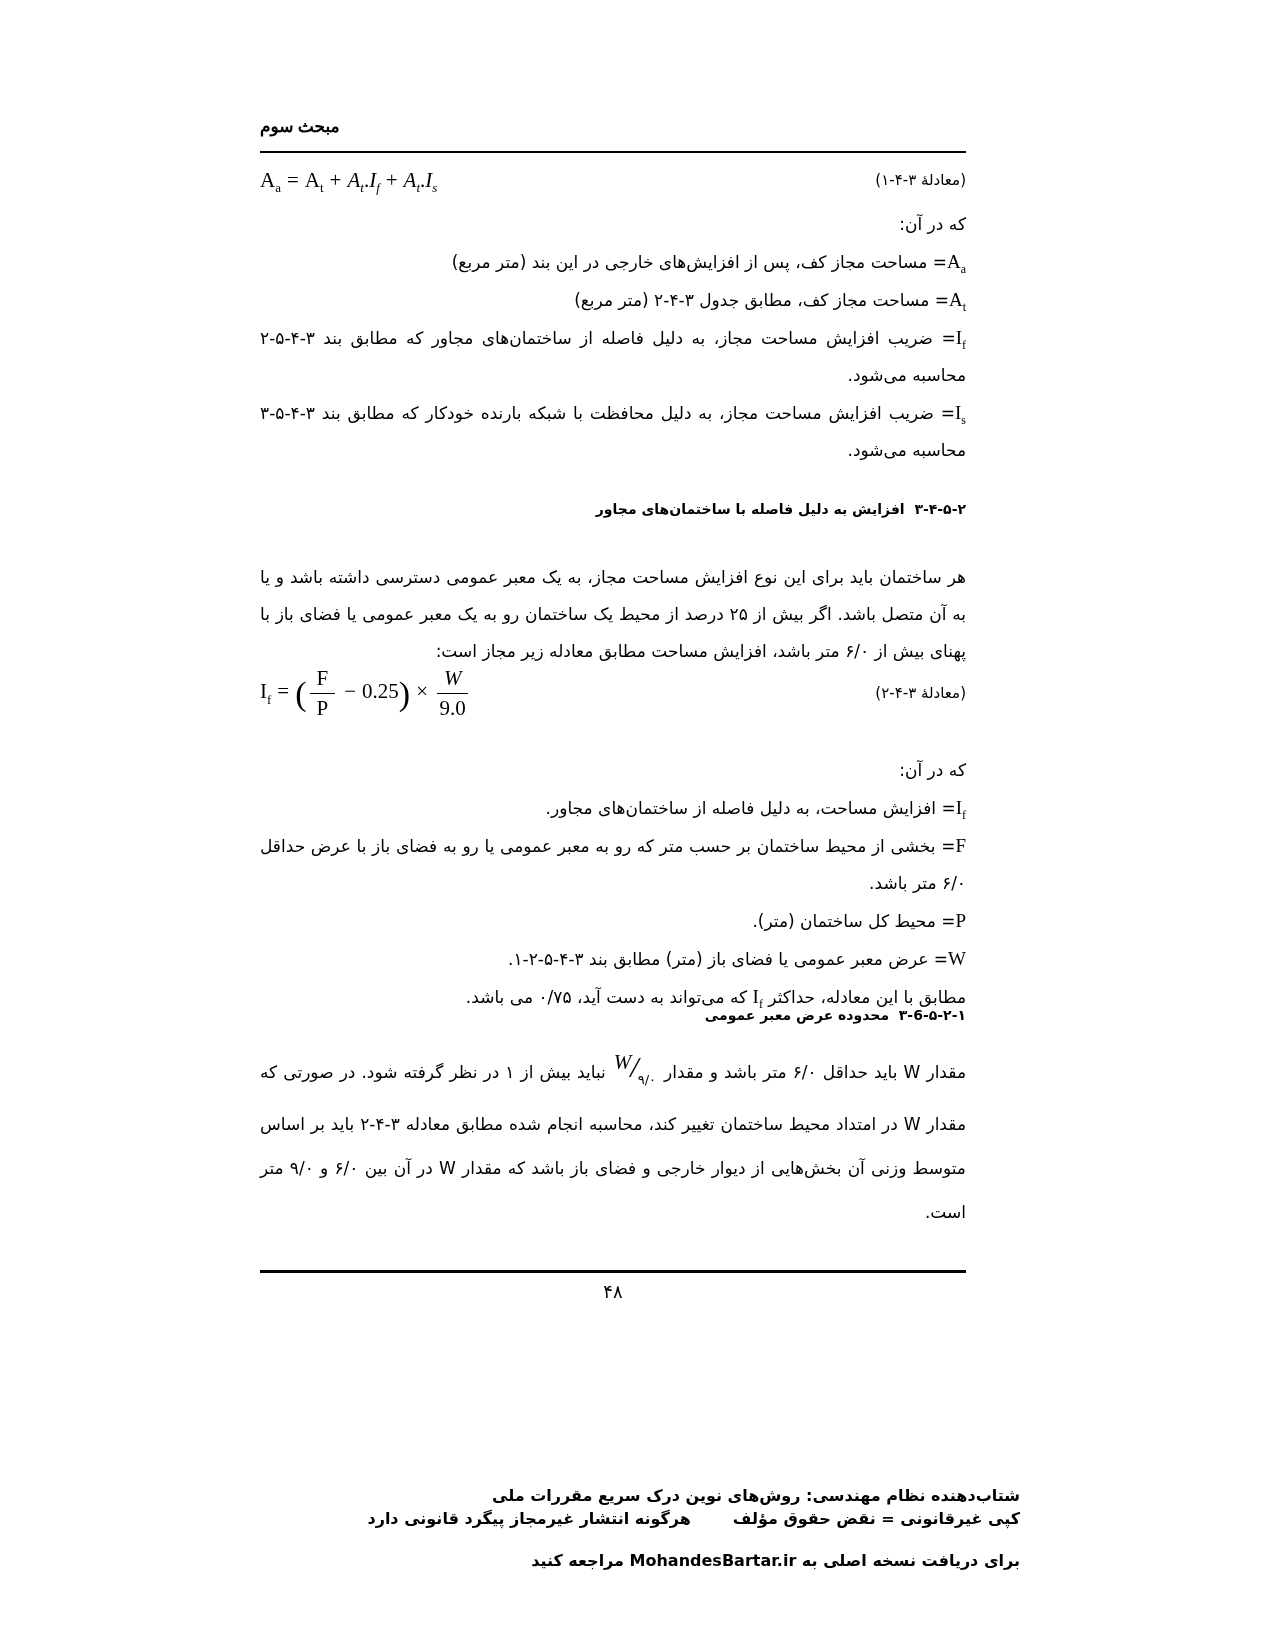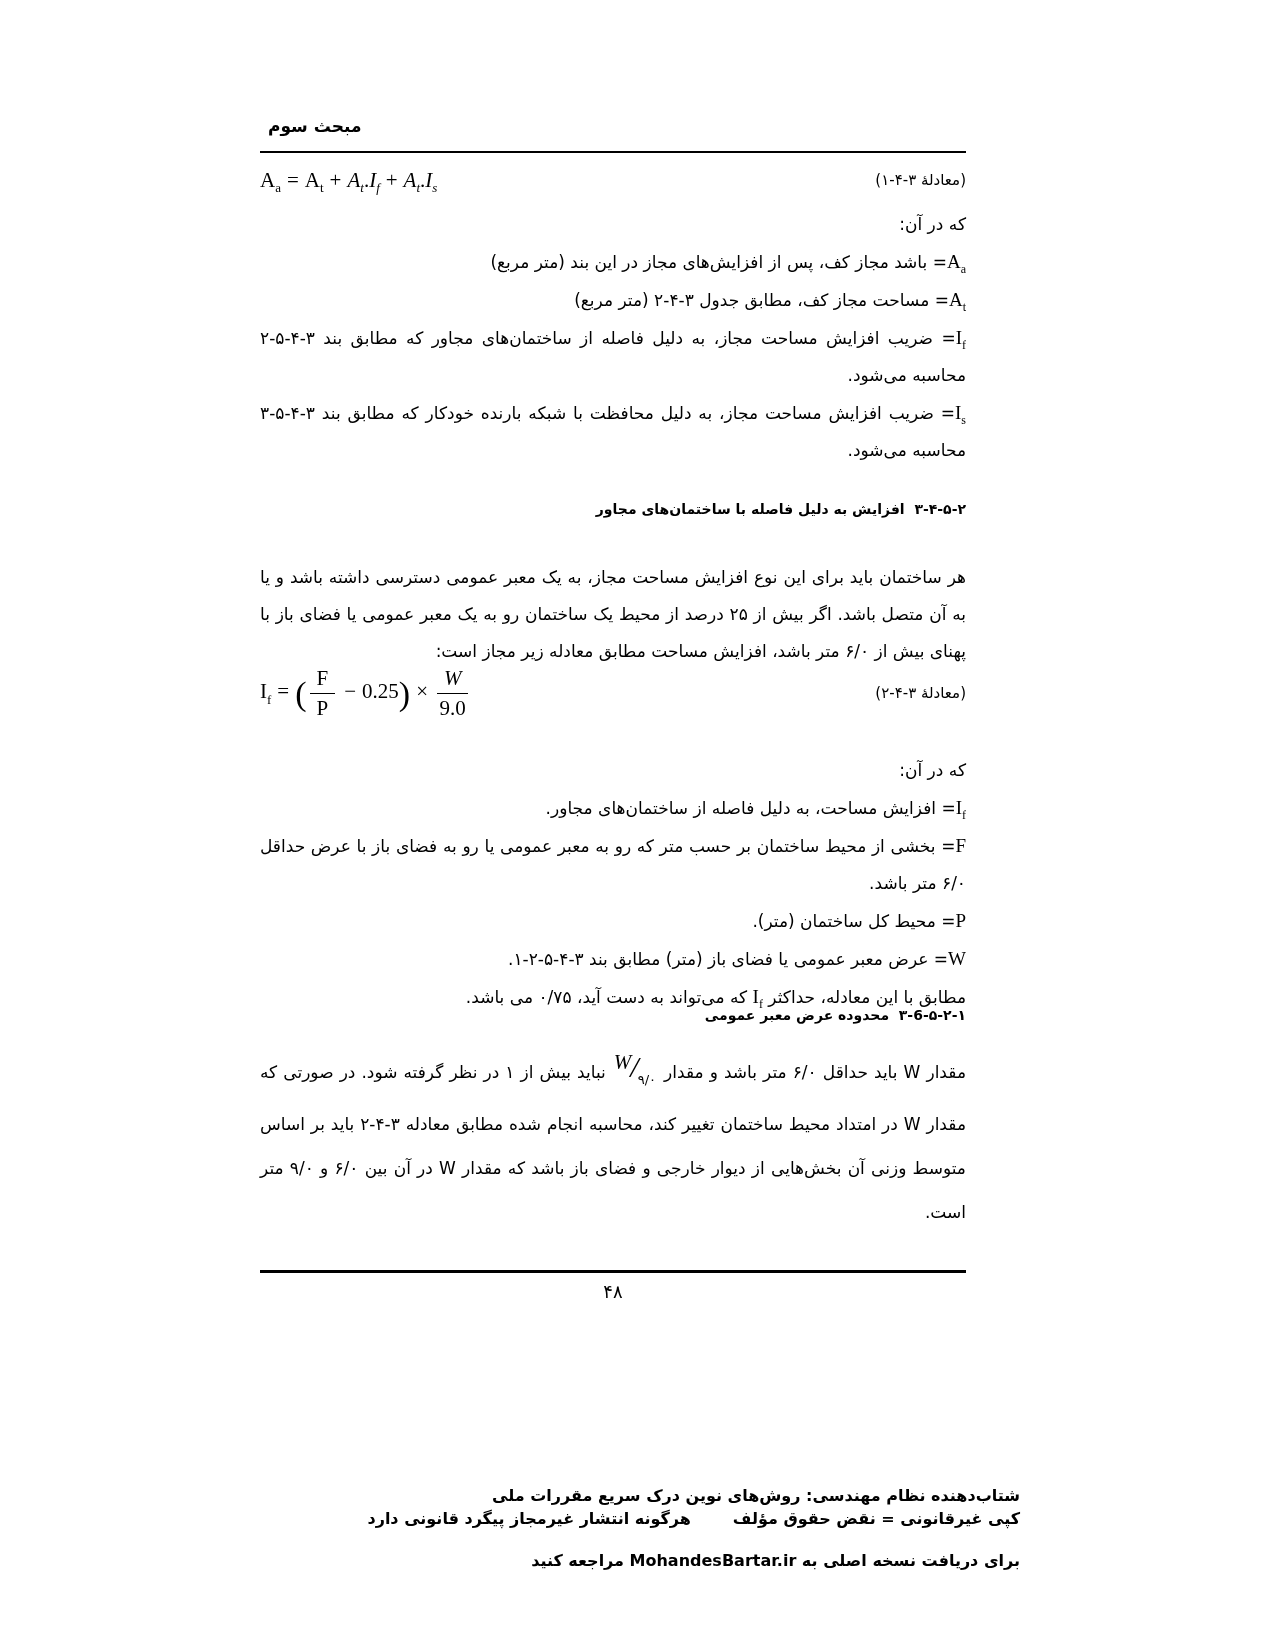--- a/index.html
+++ b/index.html
@@ -4,21 +4,21 @@
 <style>
   html,body{margin:0;padding:0;}
   body{
     width:1275px;height:1650px;position:relative;background:#ffffff;
     font-family:"DejaVu Sans",sans-serif;color:#000;overflow:hidden;
   }
   .abs{position:absolute;}
   .col{left:260px;width:706px;}
   .rule{background:#000;height:2px;}
   
-  #chapter-title{top:116px;left:268px;font-size:17px;font-weight:bold;direction:rtl;}
+  #chapter-title{top:116px;left:260px;font-size:17px;font-weight:bold;direction:rtl;font-family:Liberation Serif, serif;}
   #header-rule{top:151px;}
   
   .eq-row{display:flex;justify-content:space-between;align-items:center;}
   #eq1-row{top:160px;height:40px;gap:12px;}
   #eq2-row{top:646px;height:94px;}
   .equation{direction:ltr;font-family:"Liberation Serif",serif;font-size:21px;white-space:nowrap;}
   .equation sub{font-size:13px;line-height:0;}
   .equation .op{margin:0 6px;}
   .equation .it{font-style:italic;}
   .eq-label{direction:rtl;font-size:15px;white-space:nowrap;}
@@ -58,21 +58,21 @@
 <div class="abs" id="chapter-title">مبحث سوم</div>
 <div class="abs col rule" id="header-rule"></div>
 
 <div class="abs col eq-row" id="eq1-row">
   <div class="equation"><span>A</span><sub>a</sub><span class="op">=</span><span>A</span><sub>t</sub><span class="op">+</span><span class="it">A</span><sub class="it">t</sub><span>.</span><span class="it">I</span><sub class="it">f</sub><span class="op">+</span><span class="it">A</span><sub class="it">t</sub><span>.</span><span class="it">I</span><sub class="it">s</sub></div>
   <div class="eq-label">(معادلهٔ ۳-۴-۱)</div>
 </div>
 
 <div class="abs col bodytext" id="where1">
   <div>که در آن:</div>
-  <div class="def-line"><span class="var"><span>A</span><sub>a</sub></span><span>= باشد مجاز کف، پس از افزایش‌های مجاز در این بند (متر مربع)</span></div>
+  <div class="def-line"><span class="var"><span>A</span><sub>a</sub></span><span>= مساحت مجاز کف، پس از افزایش‌های خارجی در این بند (متر مربع)</span></div>
   <div class="def-line"><span class="var"><span>A</span><sub>t</sub></span><span>= مساحت مجاز کف، مطابق جدول ۳-۴-۲ (متر مربع)</span></div>
   <div class="def-line"><span class="var"><span>I</span><sub>f</sub></span><span>= ضریب افزایش مساحت مجاز، به دلیل فاصله از ساختمان‌های مجاور که مطابق بند ۳-۴-۵-۲ محاسبه می‌شود.</span></div>
   <div class="def-line"><span class="var"><span>I</span><sub>s</sub></span><span>= ضریب افزایش مساحت مجاز، به دلیل محافظت با شبکه بارنده خودکار که مطابق بند ۳-۴-۵-۳ محاسبه می‌شود.</span></div>
 </div>
 
 <div class="abs col heading" id="section1-heading">
   <span>۳-۴-۵-۲</span>&nbsp;&nbsp;<span>افزایش به دلیل فاصله با ساختمان‌های مجاور</span>
 </div>
 <div class="abs col bodytext" id="section1-para">هر ساختمان باید برای این نوع افزایش مساحت مجاز، به یک معبر عمومی دسترسی داشته باشد و یا به آن متصل باشد. اگر بیش از ۲۵ درصد از محیط یک ساختمان رو به یک معبر عمومی یا فضای باز با پهنای بیش از ۶/۰ متر باشد، افزایش مساحت مطابق معادله زیر مجاز است:</div>
 

